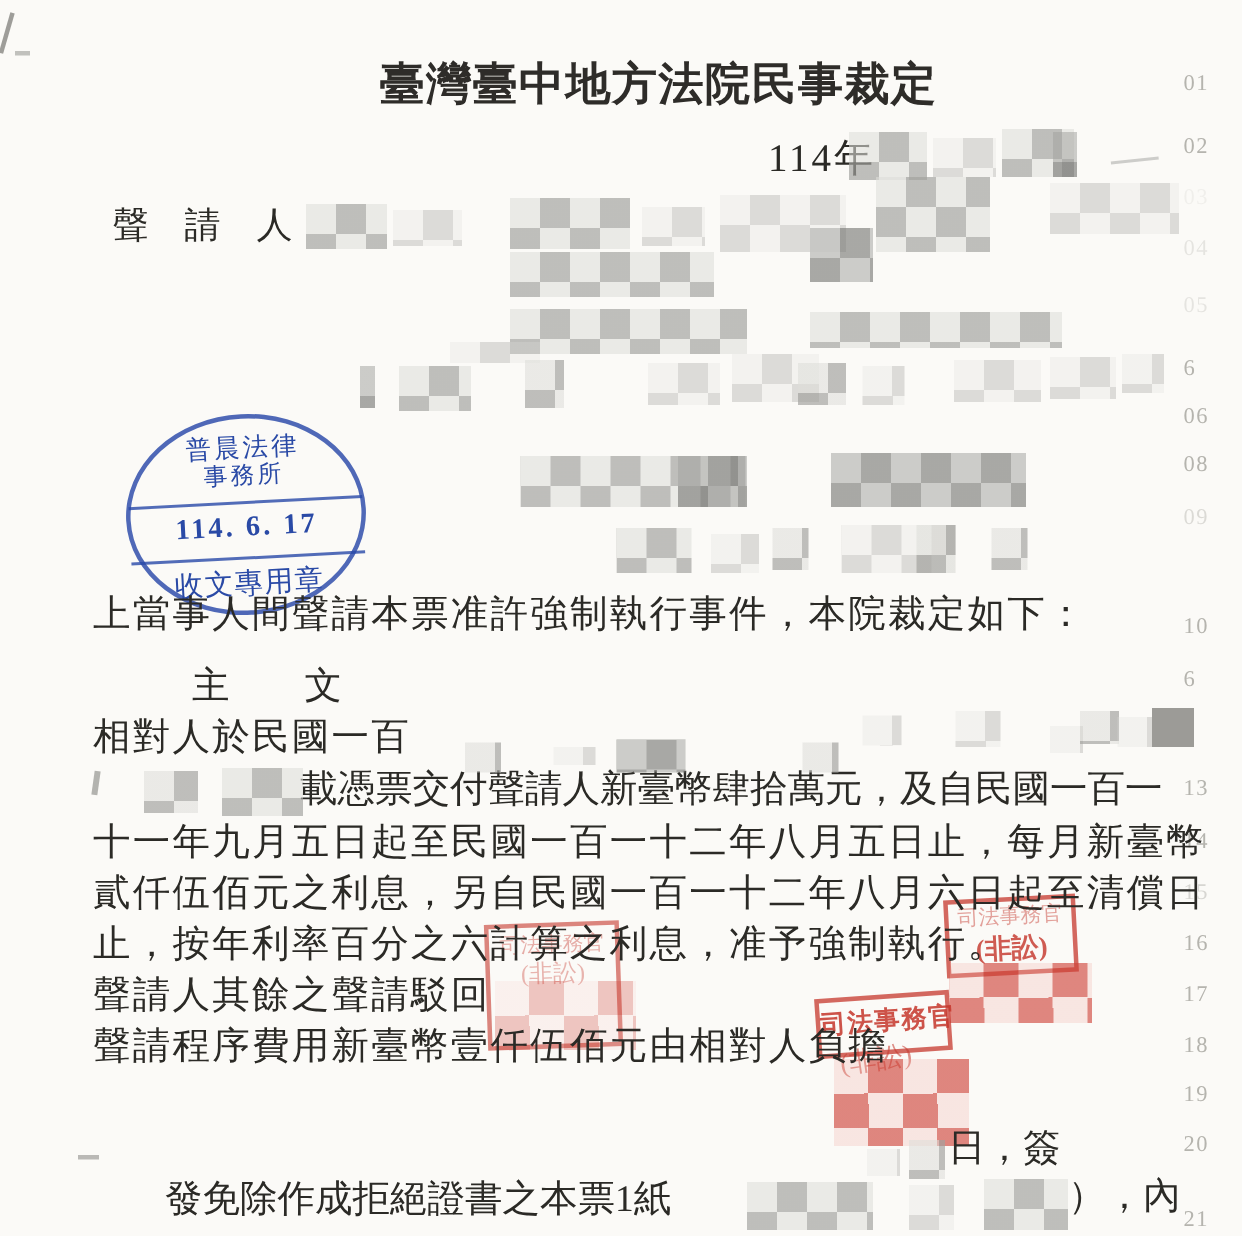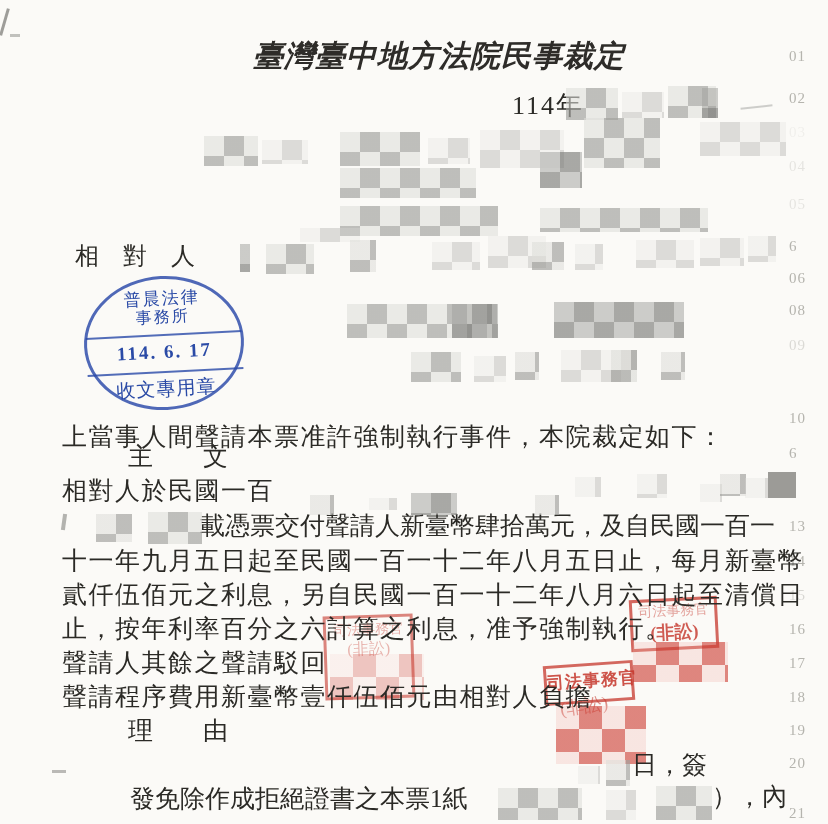--- a/index.html
+++ b/index.html
@@ -48,46 +48,45 @@
 <body>
 
 <div id="page">
 
   <div class="mark" style="left:3px;top:8px;width:3px;height:28px;transform:rotate(16deg);opacity:.65;"></div>
   <div class="mark" style="left:10px;top:34px;width:10px;height:3px;opacity:.4;"></div>
   <div class="mark" style="left:52px;top:770px;width:14px;height:3px;opacity:.45;"></div>
   <div class="mark" style="left:62px;top:514px;width:4px;height:16px;transform:rotate(8deg);opacity:.5;"></div>
   <div class="mark" style="left:740px;top:96px;width:32px;height:10px;background:none;border-bottom:2px solid #8a8a86;opacity:.4;transform:rotate(-6deg);"></div>
 
-  <div class="t title" style="left:253px;top:36px;font-style:italic;">臺灣臺中地方法院民事裁定</div>
+  <div class="t title" style="left:253px;top:36px;">臺灣臺中地方法院民事裁定</div>
   <div class="t caseyear" style="left:512px;top:88px;">114年</div>
 
-  <div class="t party" style="left:75px;top:240px;">相　對　人</div>
+  <div class="t party" style="left:75px;top:134px;">聲　請　人</div>
 
   <div class="bstamp">
     <div class="bs-t" style="top:8px;font-size:17px;letter-spacing:2px;">普晨法律</div>
     <div class="bs-t" style="top:28px;font-size:16px;letter-spacing:2px;">事務所</div>
     <div class="line" style="top:55px;"></div>
     <div class="bs-t" style="top:62px;font-size:19px;font-weight:700;letter-spacing:2px;">114. 6. 17</div>
     <div class="line" style="top:92px;"></div>
     <div class="bs-t" style="top:97px;font-size:19px;letter-spacing:1px;">收文專用章</div>
   </div>
 
-  <div class="t" style="left:62px;top:420px;">上當事人間聲請本票准許強制執行事件，本院裁定如下：</div>
+  <div class="t" style="left:62px;top:392px;">上當事人間聲請本票准許強制執行事件，本院裁定如下：</div>
   <div class="t tight" style="left:128px;top:440px;">主　　文</div>
   <div class="t" style="left:62px;top:474px;">相對人於民國一百</div>
   <div class="t" style="left:62px;top:544px;">十一年九月五日起至民國一百一十二年八月五日止，每月新臺幣</div>
   <div class="t tight" style="left:200px;top:509px;">載憑票交付聲請人新臺幣肆拾萬元，及自民國一百一</div>
   <div class="t" style="left:62px;top:578px;">貳仟伍佰元之利息，另自民國一百一十二年八月六日起至清償日</div>
   <div class="t" style="left:62px;top:646px;">聲請人其餘之聲請駁回</div>
   <div class="t" style="left:62px;top:612px;">止，按年利率百分之六計算之利息，准予強制執行。</div>
   <div class="t" style="left:62px;top:680px;">聲請程序費用新臺幣壹仟伍佰元由相對人負擔</div>
-  <div class="t tight" style="left:128px;top:714px;">理　　由</div>
   <div class="t tight" style="left:632px;top:748px;">日，簽</div>
-  <div class="t tight" style="left:130px;top:782px;">發免除作成拒絕證書之本票1紙</div>
+  <div class="t tight" style="left:110px;top:782px;">發免除作成拒絕證書之本票1紙</div>
   <div class="t tight" style="left:712px;top:780px;">），內</div>
 
   <div class="rstamp" style="left:324px;top:615px;width:84px;height:78px;transform:rotate(-2deg);opacity:.8;">
     <div class="rrow" style="margin-top:3px;font-size:14px;opacity:.55;">司法事務官</div>
     <div class="rrow" style="font-size:16px;opacity:.5;">(非訟)</div>
   </div>
   <div class="red-mosaic rm-light" style="left:330px;top:654px;width:94px;height:46px;"></div>
 
   <div class="rstamp" style="left:630px;top:598px;width:82px;height:46px;transform:rotate(-3deg);">
     <div class="rrow" style="margin-top:1px;font-size:14px;opacity:.5;">司法事務官</div>

